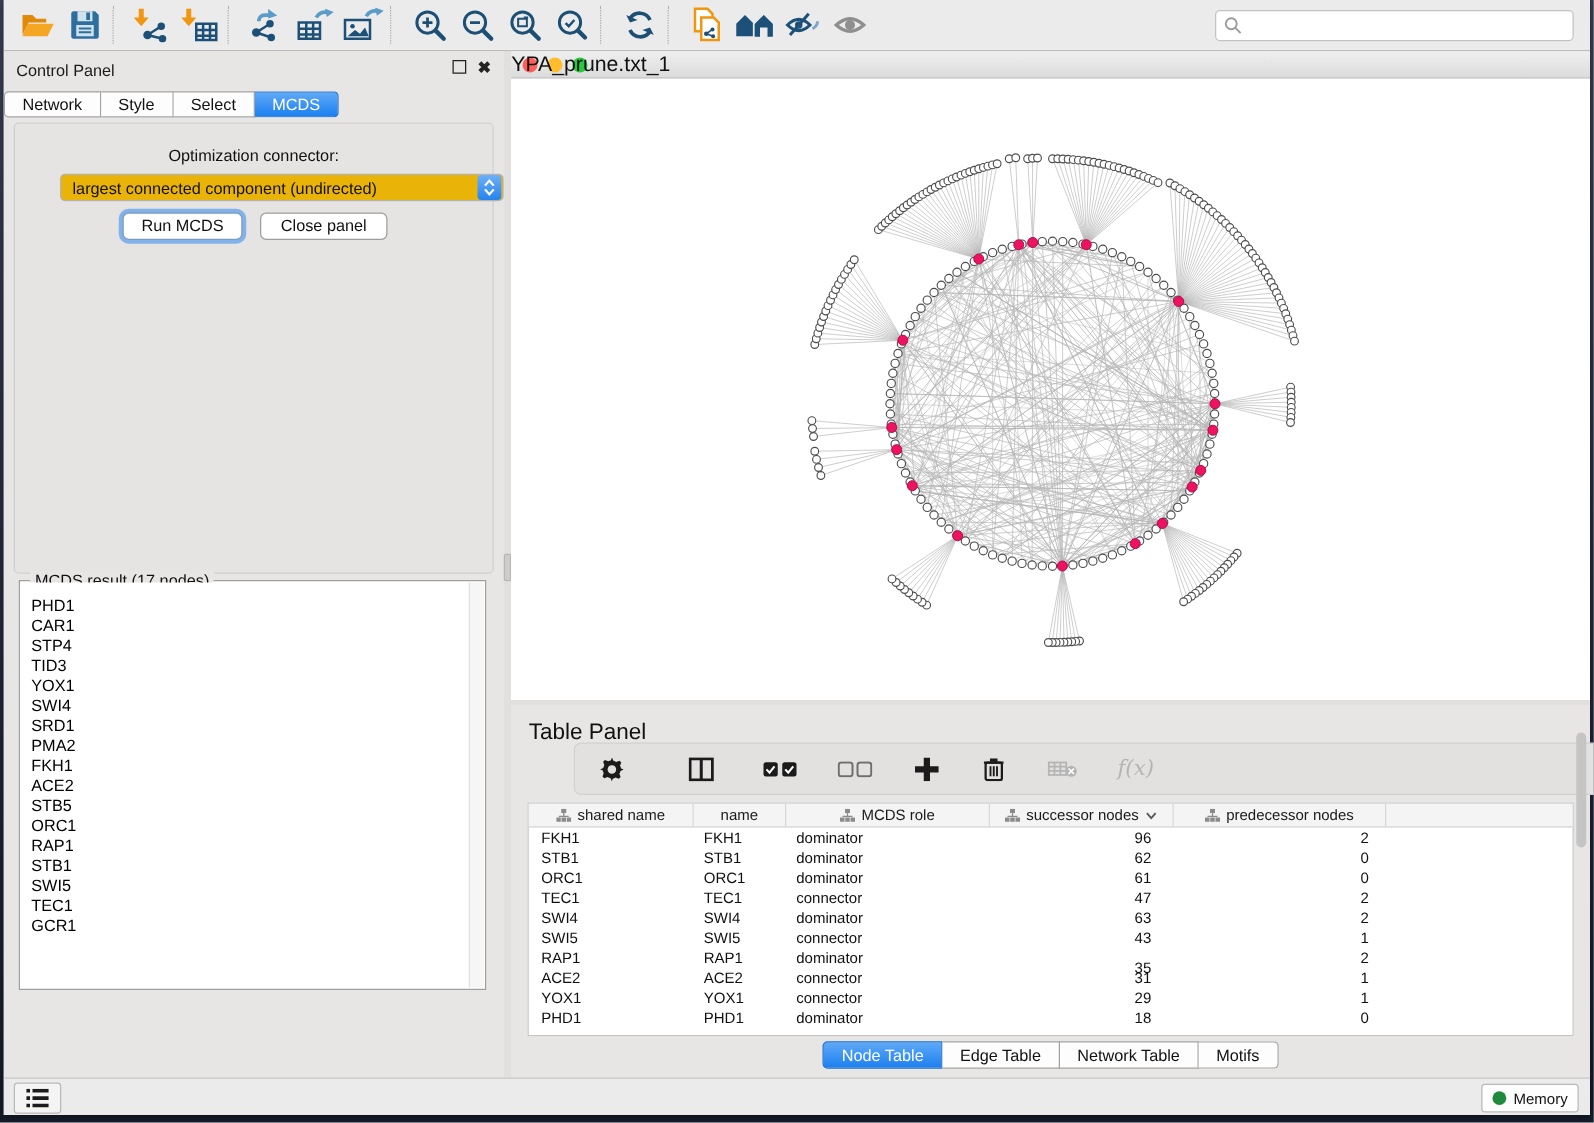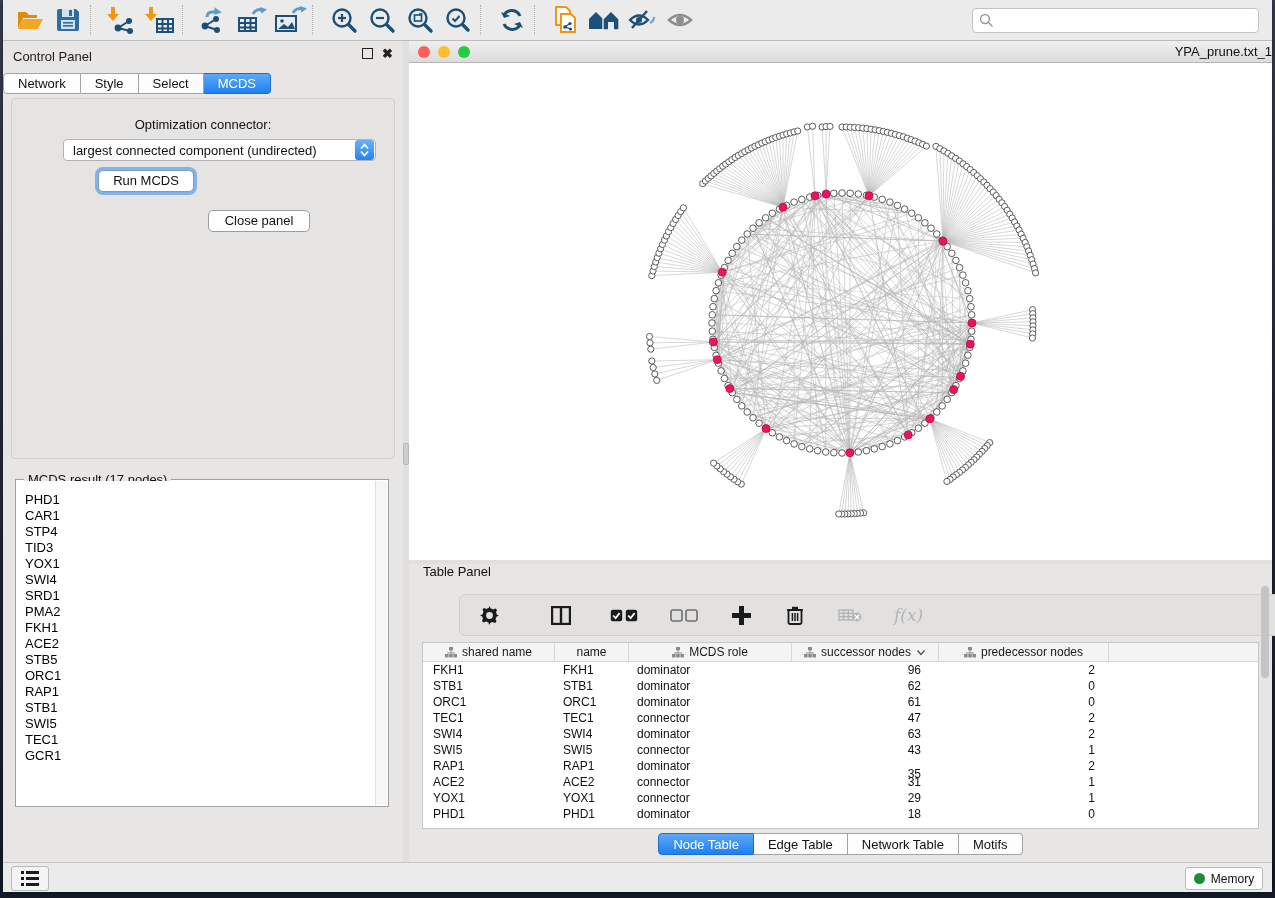--- a/index.html
+++ b/index.html
@@ -33,61 +33,61 @@
   .cp-tabs { position:absolute; left:0; top:32px; width:100%; display:flex; }
   .tab { padding:2px 14px; height:21px; background:#fdfdfd; border:1px solid #a3a3a3;
          border-left:none; font-size:13px; display:flex; align-items:center; }
   .tab:first-child { border-left:1px solid #a3a3a3; border-radius:4px 0 0 4px; }
   .tab:last-child { border-radius:0 4px 4px 0; }
   .tab.active { background:linear-gradient(#5fa9f7,#1c80f0); color:#fff; border-color:#1c6fd0; }
 
   .cp-box { position:absolute; left:8px; top:57px; width:384px; height:361px;
             background:#e6e4e3; border:1px solid #d2d0cf; border-radius:4px; }
   .opt-label { position:absolute; top:18px; width:100%; text-align:center; font-size:13px; }
-  .criterion { position:absolute; left:51px; top:40px; width:313px; height:22px; background:#ffffff;
+  .criterion { position:absolute; left:36px; top:40px; width:355px; height:22px; background:#eab308;
                border:1px solid #b3b3b3; border-radius:4px; display:flex; align-items:center; }
   .criterion .val { flex:1; padding-left:9px; font-size:13px; white-space:nowrap; overflow:hidden; }
   .criterion .stepper { width:19px; height:20px; margin-right:1px; border-radius:3px;
                background:linear-gradient(#6cb0f8,#2583ef);
                display:flex; flex-direction:column; align-items:center; justify-content:center; }
   .criterion .stepper svg { display:block; }
   .cp-buttons { position:absolute; left:0; top:71px; width:100%; height:22px; }
   .btn { position:absolute; height:22px; background:#fff; border:1px solid #9d9d9d;
          border-radius:5px; font-size:13px; text-align:center; line-height:20px; }
   .btn.run { left:86px; width:96px; box-shadow:0 0 0 3px rgba(110,170,235,.85); border-color:#7d9cc0; }
-  .btn.closep { left:196px; width:102px;margin-top:40px; }
-
-  .mcds-fieldset { position:absolute; left:12px; top:438px; width:374px; height:328px;
+  .btn.closep { left:196px; width:102px; }
+
+  .mcds-fieldset { position:absolute; left:12px; top:423px; width:374px; height:328px;
                    border:1px solid #9f9f9f; background:#fff; }
   .mcds-legend { position:absolute; left:8px; top:-8px; background:#e8e6e5; padding:0 4px; font-size:13px; }
   .mcds-list { position:absolute; inset:1px; background:#fff; overflow:hidden; padding-top:11px; }
   .mcds-list .item { padding-left:8px; font-size:13px; line-height:16px; color:#000; }
   .mcds-scroll { position:absolute; right:1px; top:1px; bottom:1px; width:12px;
                  background:#f6f6f6; border-left:1px solid #e0e0e0; }
 
   
   .vsplit { position:absolute; left:400px; top:41px; width:6px; height:821px; background:#e2e0df; }
   .vsplit .handle { position:absolute; left:0; top:402px; width:6px; height:22px;
                     background:#cfcdcc; border:1px solid #b8b6b5; border-radius:2px; }
 
   
   .right { position:absolute; left:406px; top:41px; width:863px; height:821px; }
   .net-titlebar { position:absolute; left:0; top:0; width:100%; height:22px;
                   background:linear-gradient(#efefef,#dcdcdc); border-bottom:1px solid #b5b5b5;
                   display:flex; align-items:center; }
   .lights { display:flex; gap:8px; margin-left:9px; }
   .light { width:12px; height:12px; border-radius:50%; }
-  .net-title { position:absolute; width:100%; text-align:right; font-size:13px; color:#111; }
+  .net-title { position:absolute; width:100%; text-align:left; font-size:17px; color:#111; }
   .net-view { position:absolute; left:0; top:22px; width:863px; height:497px; background:#fff; }
 
   .hsplit { position:absolute; left:0; top:519px; width:100%; height:4px; background:#e2e0df; }
 
   
   .table-panel { position:absolute; left:0; top:523px; width:863px; height:298px; background:#e8e6e5; }
-  .tp-title { position:absolute; left:14px; top:0; font-size:13px; }
+  .tp-title { position:absolute; left:14px; top:11px; font-size:18px; }
   .tp-toolbar { position:absolute; left:14px; top:30px; width:835px; height:42px;
                 background:#e3e1e0; border:1px solid #d2d0cf; border-radius:6px;
                 display:flex; align-items:center; gap:32px; padding-left:18px;margin-left:36px; }
   .tp-toolbar .ticon { display:flex; align-items:center; justify-content:center; min-width:22px; }
   .fx { font-family:"DejaVu Serif", serif; font-style:italic; font-size:17px; color:#b4b4b4; }
 
   .dtable { position:absolute; left:13px; top:78px; width:837px; height:187px;
             background:#fff; border:1px solid #c6c6c6; }
   .thead { display:flex; height:19px; background:#f4f4f4; border-bottom:1px solid #d6d6d6; font-size:12px; }
   .th { display:flex; align-items:center; justify-content:center; gap:5px;

